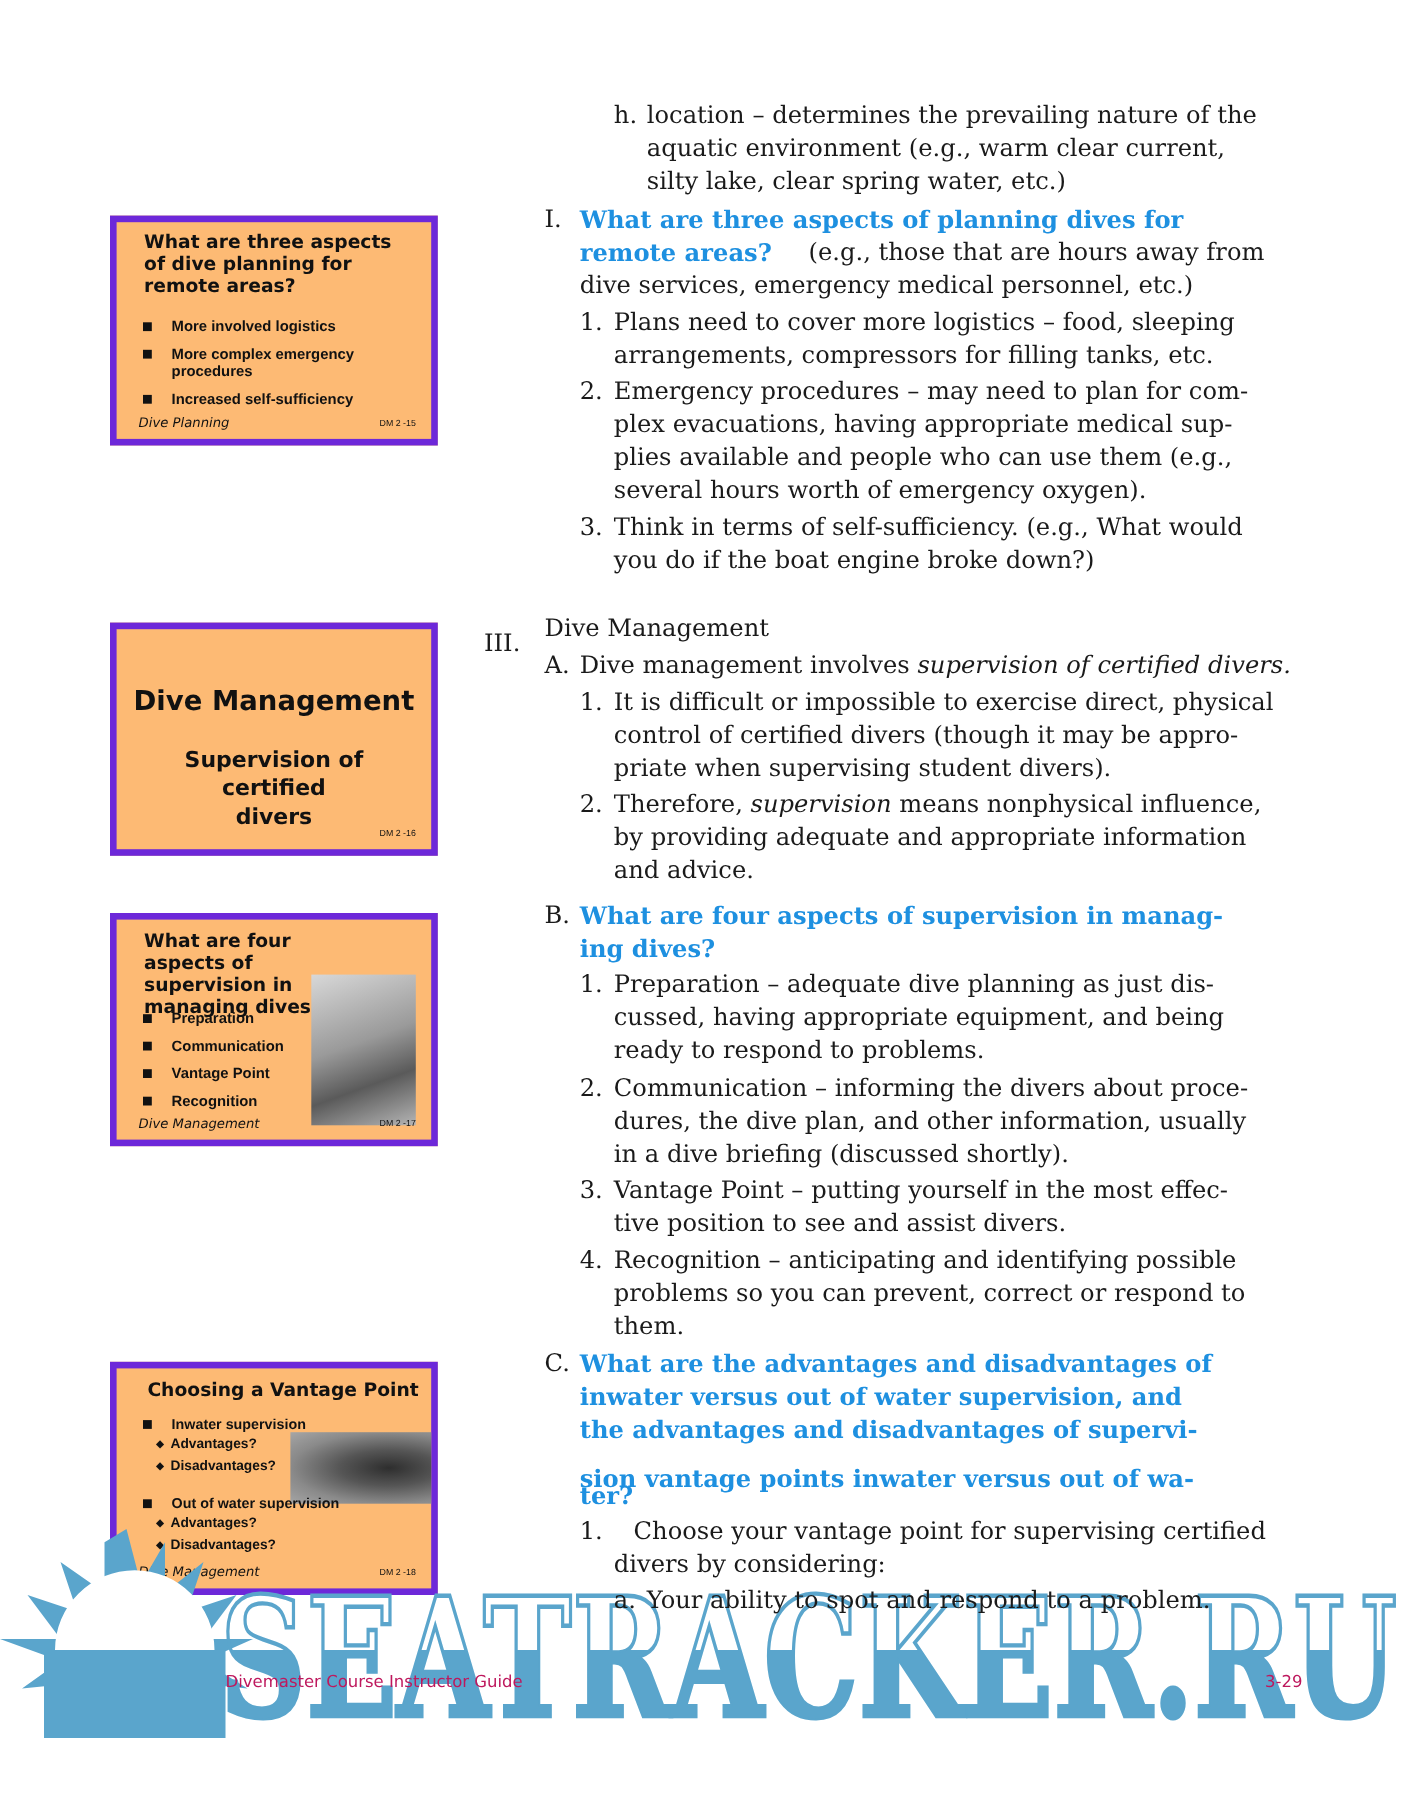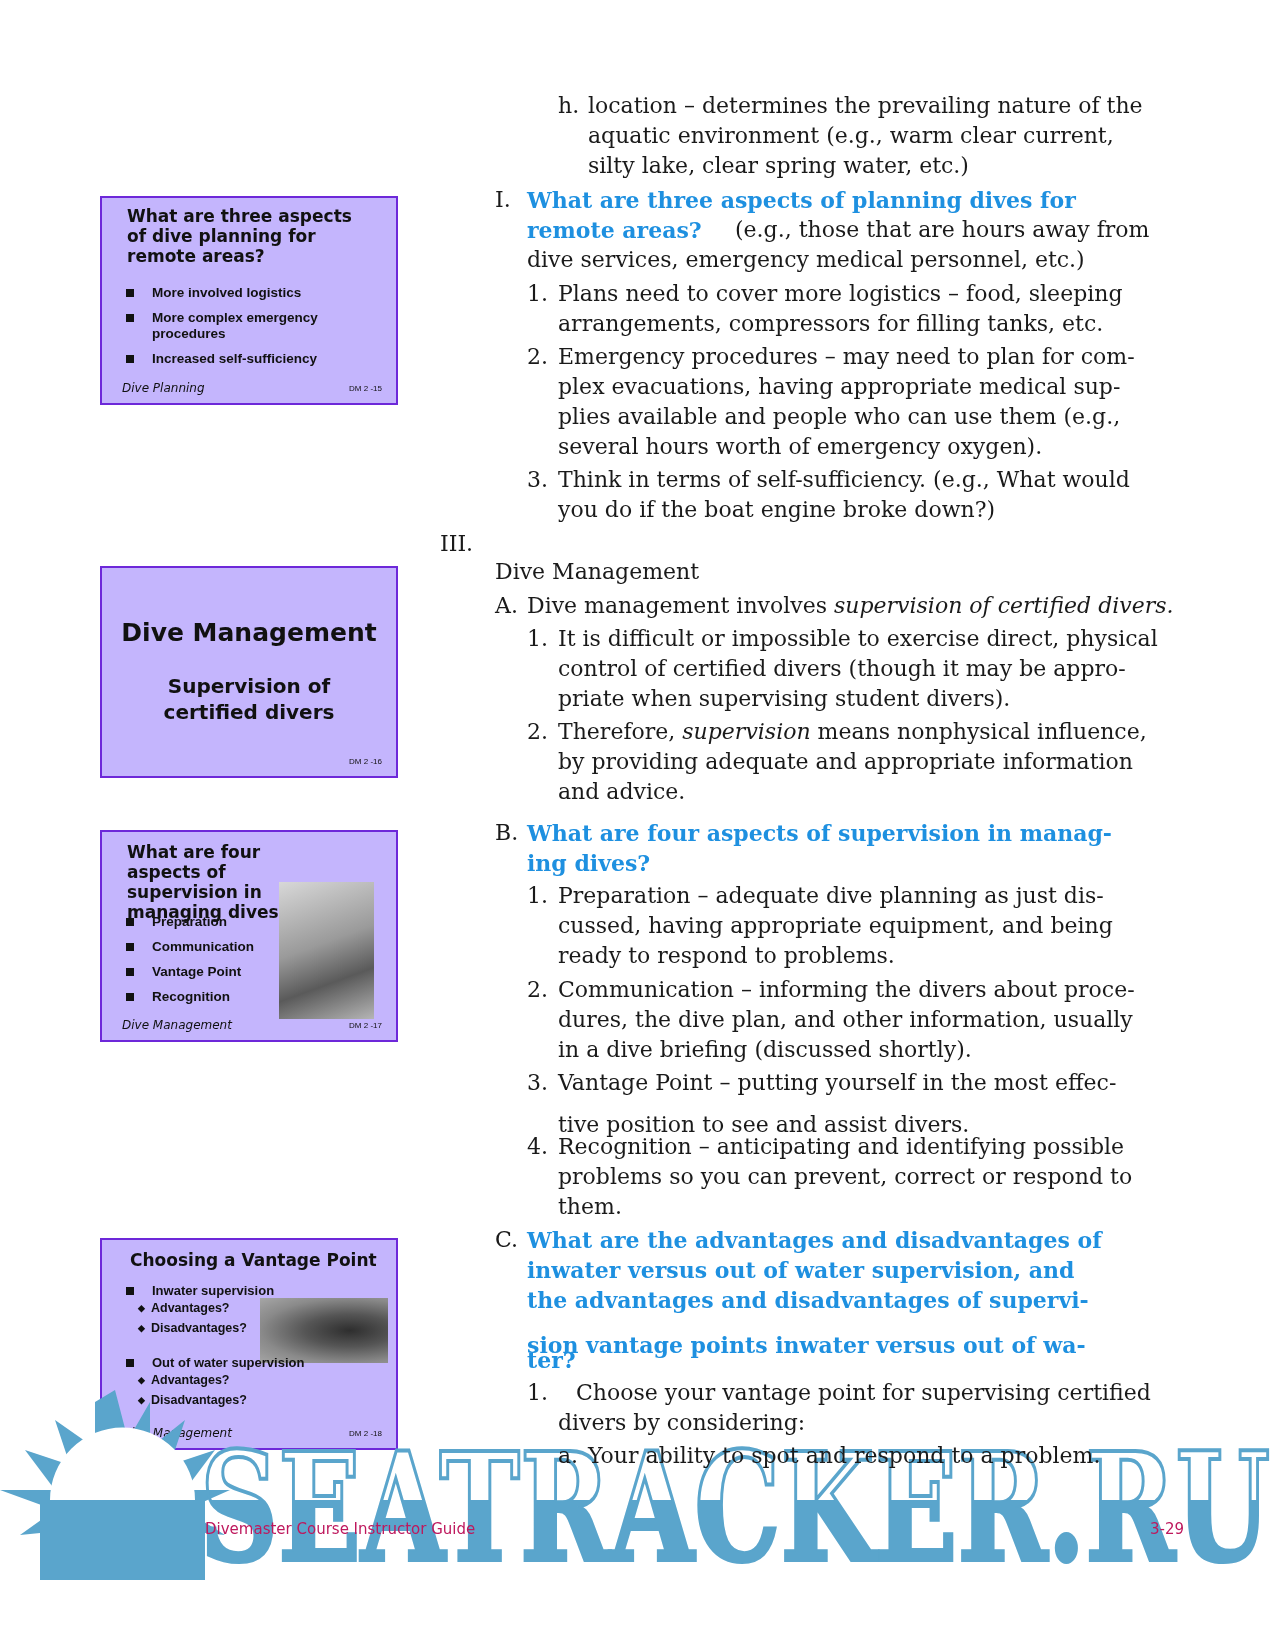--- a/index.html
+++ b/index.html
@@ -3,21 +3,21 @@
 <meta charset="utf-8">
 <style>
   html, body { margin: 0; padding: 0; }
   body {
     width: 1275px; height: 1650px; position: relative; overflow: hidden;
     background: #ffffff; color: #1a1a1a;
     font-family: "DejaVu Serif", serif;
   }
   .slide {
     position: absolute; left: 100px; width: 298px;
-    border: 2px solid #6d28d9; background: #c4b5fd; box-sizing: border-box;
+    border: 6px solid #6d28d9; background: #fdba74; box-sizing: border-box;
     font-family: "Liberation Sans", sans-serif; color: #111;
   }
   .slide .s-title { font-family: "DejaVu Sans", sans-serif; font-weight: bold; font-size: 17px; line-height: 20px; }
   .slide .bullets { list-style: none; margin: 0; padding: 0; }
   .slide .bullets li { font-weight: bold; font-size: 13.5px; line-height: 16px; margin-top: 9px; padding-left: 26px; position: relative; }
   .slide .bullets li::before { content: ""; position: absolute; left: 0; top: 4px; width: 8px; height: 8px; background: #111; }
   .slide .sub li { font-weight: bold; font-size: 12.5px; line-height: 15px; margin-top: 5px; padding-left: 13px; position: relative; list-style: none; }
   .slide .sub { margin: 0; padding: 0 0 0 12px; }
   .slide .sub li::before { content: "\25C6"; position: absolute; left: 0; top: 0; font-size: 9px; }
   .slide .foot-l { position: absolute; left: 20px; bottom: 8px; font-family: "DejaVu Sans", sans-serif; font-style: italic; font-size: 12px; }
@@ -105,21 +105,21 @@
   <div class="txt" style="left:527px;top:342px;">2.</div>
   <div class="txt" style="left:558px;top:342px;">Emergency procedures – may need to plan for com-</div>
   <div class="txt" style="left:558px;top:372px;">plex evacuations, having appropriate medical sup-</div>
   <div class="txt" style="left:558px;top:402px;">plies available and people who can use them (e.g.,</div>
   <div class="txt" style="left:558px;top:432px;">several hours worth of emergency oxygen).</div>
 
   <div class="txt" style="left:527px;top:465px;">3.</div>
   <div class="txt" style="left:558px;top:465px;">Think in terms of self-sufficiency. (e.g., What would</div>
   <div class="txt" style="left:558px;top:495px;">you do if the boat engine broke down?)</div>
 
-  <div class="txt" style="left:440px;top:529px;">III.</div>
+  <div class="txt" style="left:440px;top:571px;">III.</div>
   <div class="txt" style="left:495px;top:557px;">Dive Management</div>
 
   <div class="txt" style="left:495px;top:591px;">A.</div>
   <div class="txt" style="left:527px;top:591px;white-space:nowrap;">
     <span>Dive management involves </span><i>supervision of certified divers.</i>
   </div>
 
   <div class="txt" style="left:527px;top:624px;">1.</div>
   <div class="txt" style="left:558px;top:624px;">It is difficult or impossible to exercise direct, physical</div>
   <div class="txt" style="left:558px;top:654px;">control of certified divers (though it may be appro-</div>
@@ -141,21 +141,21 @@
   <div class="txt" style="left:558px;top:911px;">cussed, having appropriate equipment, and being</div>
   <div class="txt" style="left:558px;top:941px;">ready to respond to problems.</div>
 
   <div class="txt" style="left:527px;top:975px;">2.</div>
   <div class="txt" style="left:558px;top:975px;">Communication – informing the divers about proce-</div>
   <div class="txt" style="left:558px;top:1005px;">dures, the dive plan, and other information, usually</div>
   <div class="txt" style="left:558px;top:1035px;">in a dive briefing (discussed shortly).</div>
 
   <div class="txt" style="left:527px;top:1068px;">3.</div>
   <div class="txt" style="left:558px;top:1068px;">Vantage Point – putting yourself in the most effec-</div>
-  <div class="txt" style="left:558px;top:1098px;margin-top:12px;">tive position to see and assist divers.</div>
+  <div class="txt" style="left:558px;top:1098px;">tive position to see and assist divers.</div>
 
   <div class="txt" style="left:527px;top:1132px;">4.</div>
   <div class="txt" style="left:558px;top:1132px;">Recognition – anticipating and identifying possible</div>
   <div class="txt" style="left:558px;top:1162px;">problems so you can prevent, correct or respond to</div>
   <div class="txt" style="left:558px;top:1192px;">them.</div>
 
   <div class="txt" style="left:495px;top:1225px;">C.</div>
   <div class="txt q" style="left:527px;top:1225px;">What are the advantages and disadvantages of</div>
   <div class="txt q" style="left:527px;top:1255px;">inwater versus out of water supervision, and</div>
   <div class="txt q" style="left:527px;top:1285px;">the advantages and disadvantages of supervi-</div>

